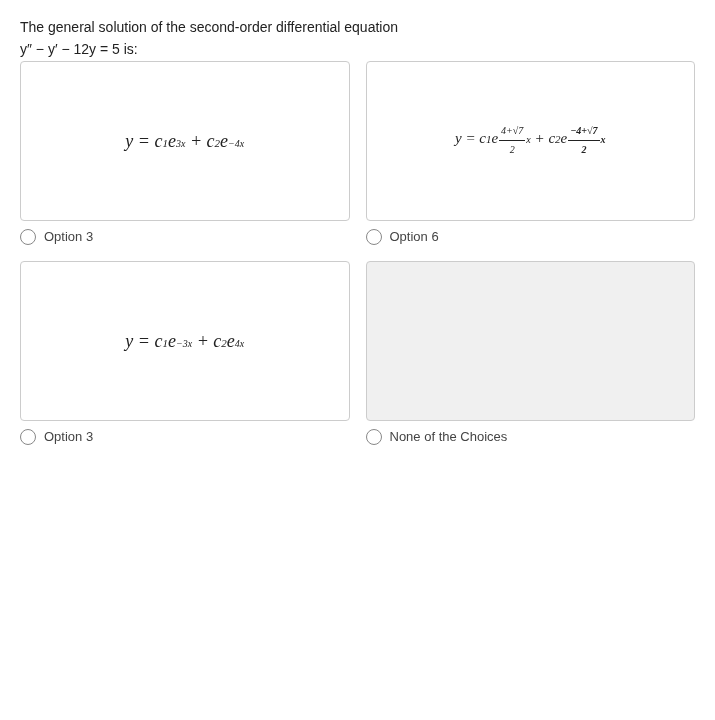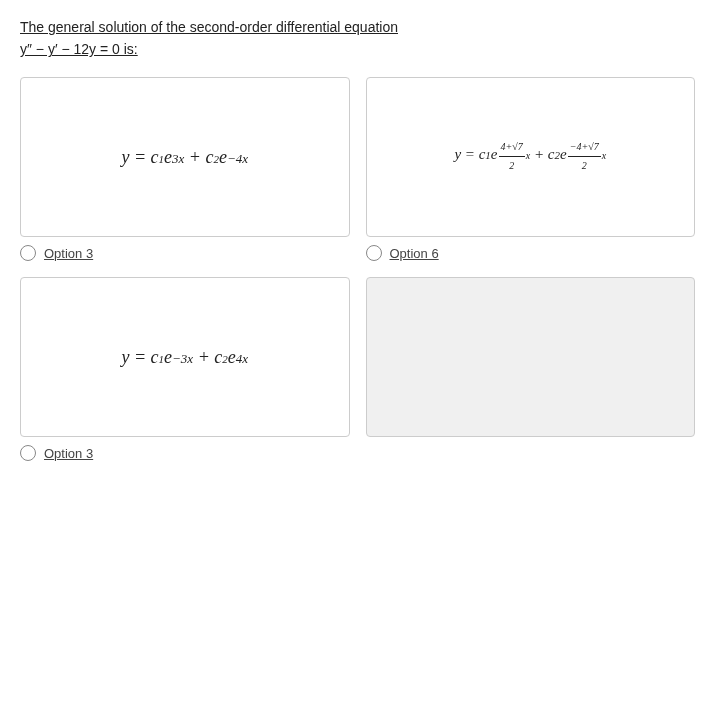--- a/index.html
+++ b/index.html
@@ -13,23 +13,21 @@
       background: #fff;
       width: 715px;
       min-height: 720px;
       padding: 16px 20px;
       color: #222;
     }
 
     .question-text {
       font-size: 14px;
       line-height: 1.6;
-      margin-bottom: 16px;
-      color: #222;
-      text-decoration: underline;
+      color: #222;
     }
 
     .options-grid {
       display: grid;
       grid-template-columns: 1fr 1fr;
       gap: 16px;
     }
 
     .option-cell {
       display: flex;
@@ -48,26 +46,25 @@
       background: #fff;
       margin-bottom: 8px;
     }
 
     .option-box.shaded {
       background: #f0f0f0;
     }
 
     .option-label {
       display: flex;
-      align-items: flex-end;
+      align-items: center;
       gap: 8px;
       font-size: 13px;
       color: #444;
       cursor: pointer;
-      text-decoration: underline;
     }
 
     .radio-circle {
       width: 16px;
       height: 16px;
       border: 1.5px solid #888;
       border-radius: 50%;
       background: #fff;
       flex-shrink: 0;
     }
@@ -75,21 +72,21 @@
     
     .math-content {
       font-style: italic;
       font-size: 16px;
       color: #222;
       text-align: center;
       line-height: 1.8;
     }
 
     .math-content sup {
-      font-size: 13px;
+      font-size: 10px;
     }
 
     .math-content sub {
       font-size: 11px;
     }
 
     
     .formula {
       display: inline-flex;
       align-items: baseline;
@@ -101,21 +98,21 @@
     .formula .var {
       font-style: italic;
     }
   </style>
 </head>
 <body>
 
 <div>
   <div class="question-text">
     <span>The  general  solution  of  the  second-order  differential  equation</span><br>
-    <span>y″ − y′ − 12y = 0 is:</span>
+    <span>y″ − y′ − 12y = 5 is:</span>
   </div>
 
   <div class="options-grid">
 
     <div class="option-cell">
       <div class="option-box">
         <div class="math-content">
           
           <span class="formula">
             <span class="var">y</span>
@@ -149,21 +146,21 @@
               <sub>1</sub>
             <span class="var">e</span>
               <sup style="font-size:10px;"><span style="display:inline-flex;flex-direction:column;align-items:center;vertical-align:middle;margin:0 1px;">
                   <span style="border-bottom:1px solid #222;padding:0 2px;font-size:10px;text-align:center;">4+√7</span>
                   <span style="padding:0 2px;font-size:10px;">2</span>
                 </span><span class="var">x</span></sup>
             <span>&nbsp;+&nbsp;</span>
             <span class="var">c</span>
               <sub>2</sub>
             <span class="var">e</span>
-              <sup style="font-size:10px;"><span style="display:inline-flex;flex-direction:column;align-items:center;vertical-align:middle;margin:0 1px;">
+              <sup style="font-size:10px;font-weight:bold;"><span style="display:inline-flex;flex-direction:column;align-items:center;vertical-align:middle;margin:0 1px;">
                   <span style="border-bottom:1px solid #222;padding:0 2px;font-size:10px;">−4+√7</span>
                   <span style="padding:0 2px;font-size:10px;">2</span>
                 </span><span class="var">x</span></sup>
           </span>
         </div>
       </div>
       <label class="option-label">
         <div class="radio-circle"></div>
         <span>Option 6</span>
       </label>
@@ -190,16 +187,20 @@
       </div>
       <label class="option-label">
         <div class="radio-circle"></div>
         <span>Option 3</span>
       </label>
     </div>
 
     <div class="option-cell">
       <div class="option-box shaded">
       </div>
+      <label class="option-label">
+        <div class="radio-circle"></div>
+        <span>None of the Choices</span>
+      </label>
     </div>
 
   </div>
 </div>
 
 </body></html>

